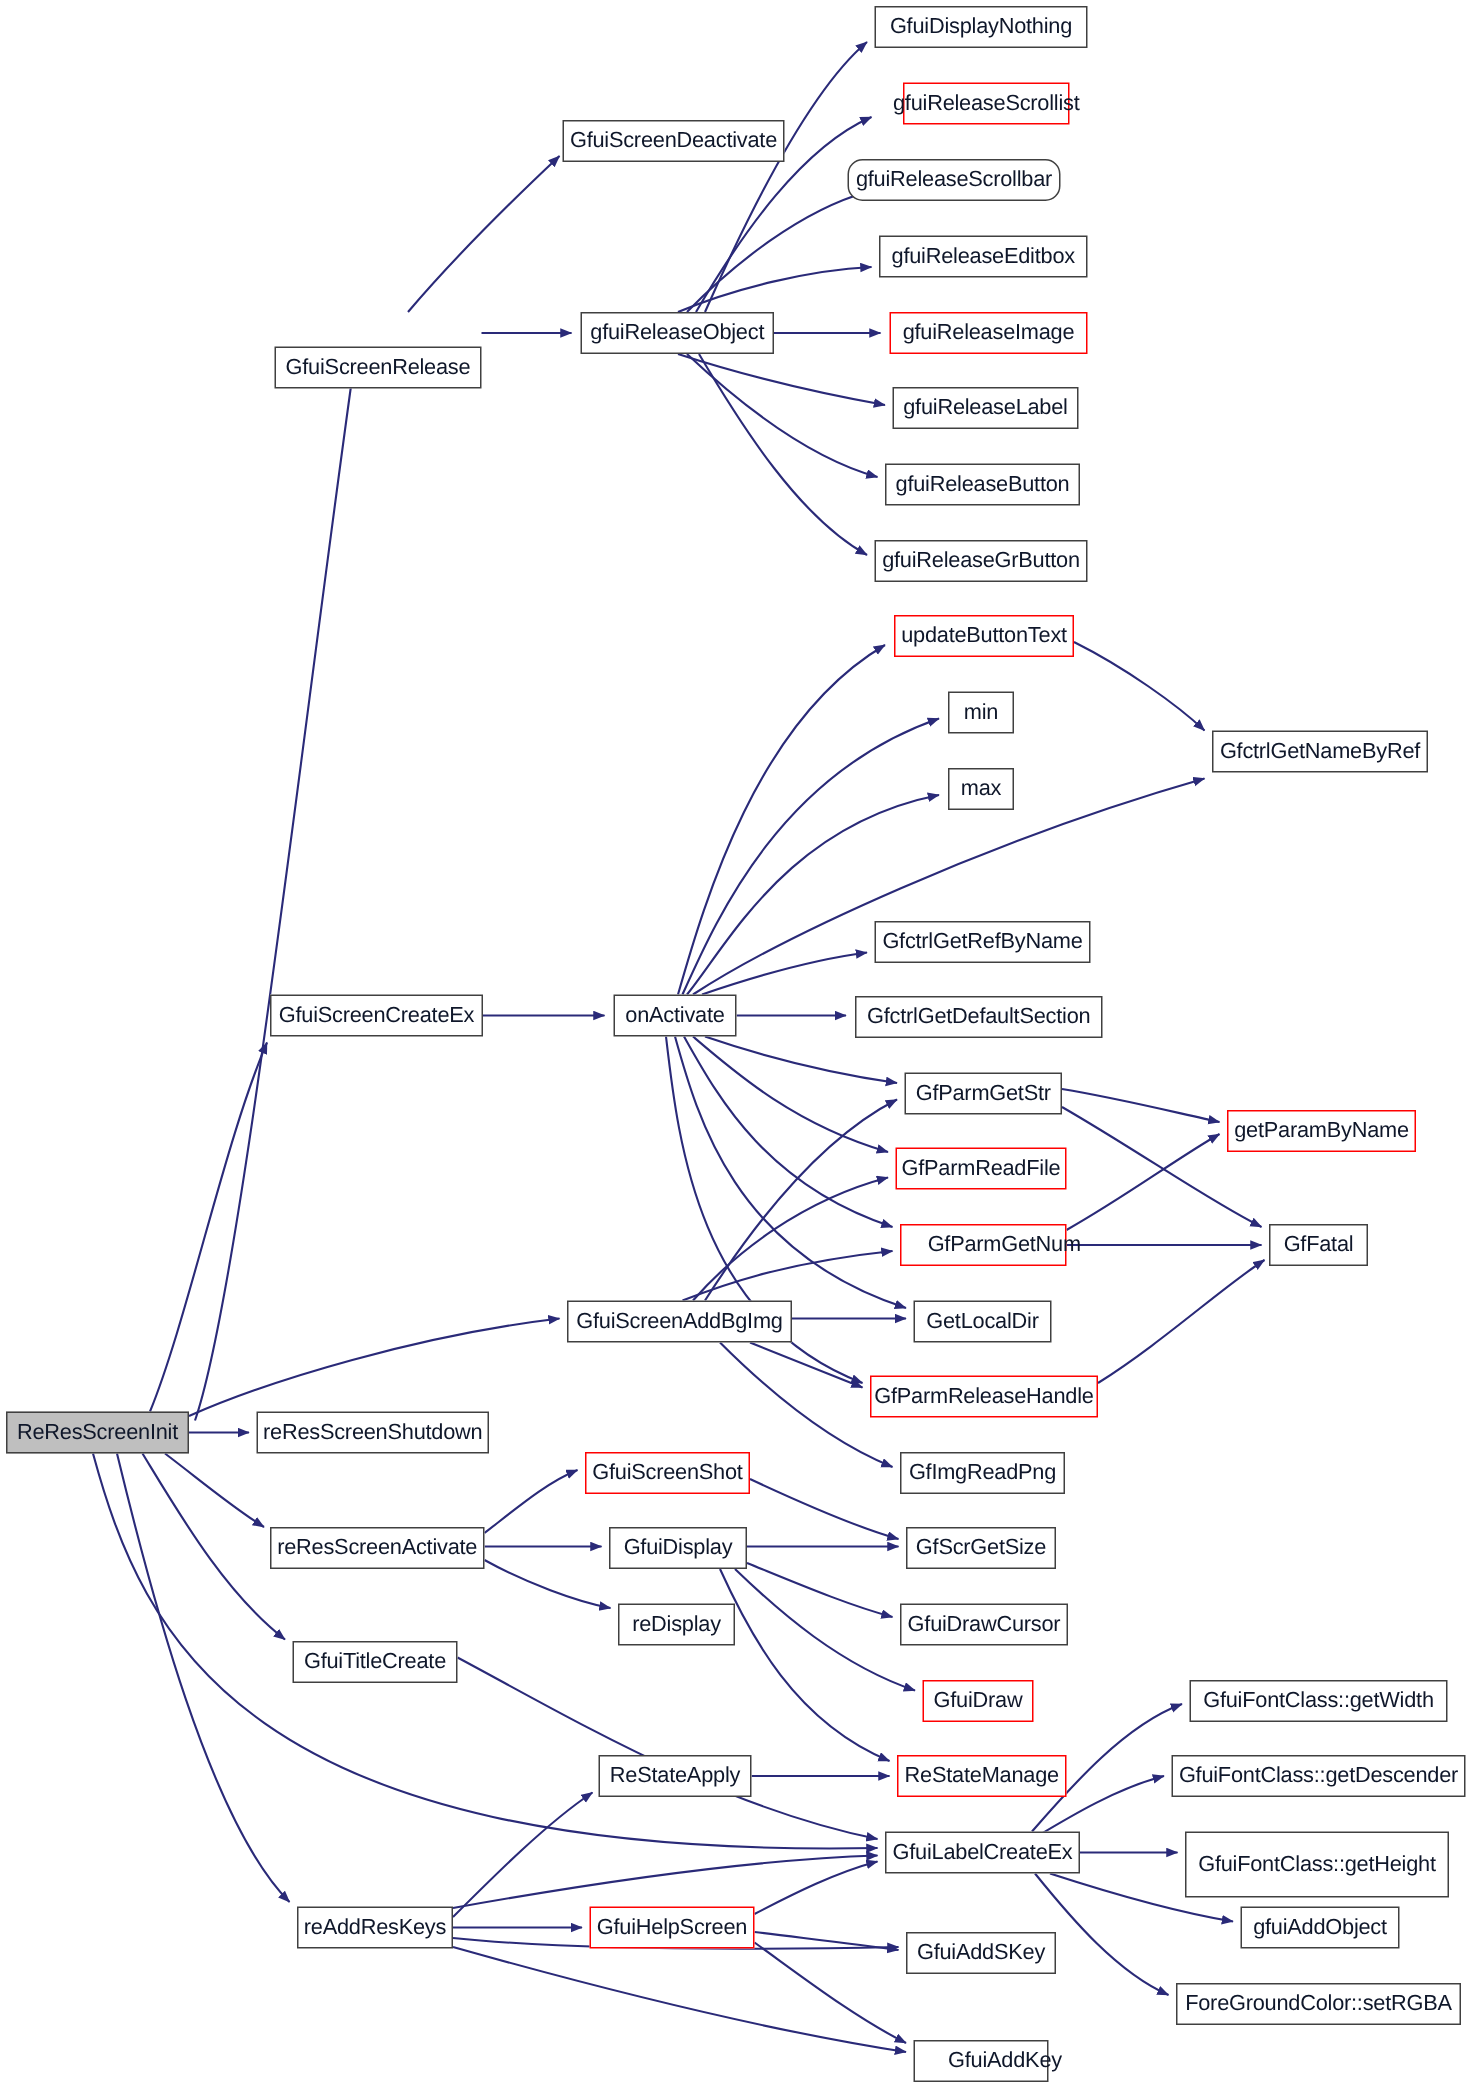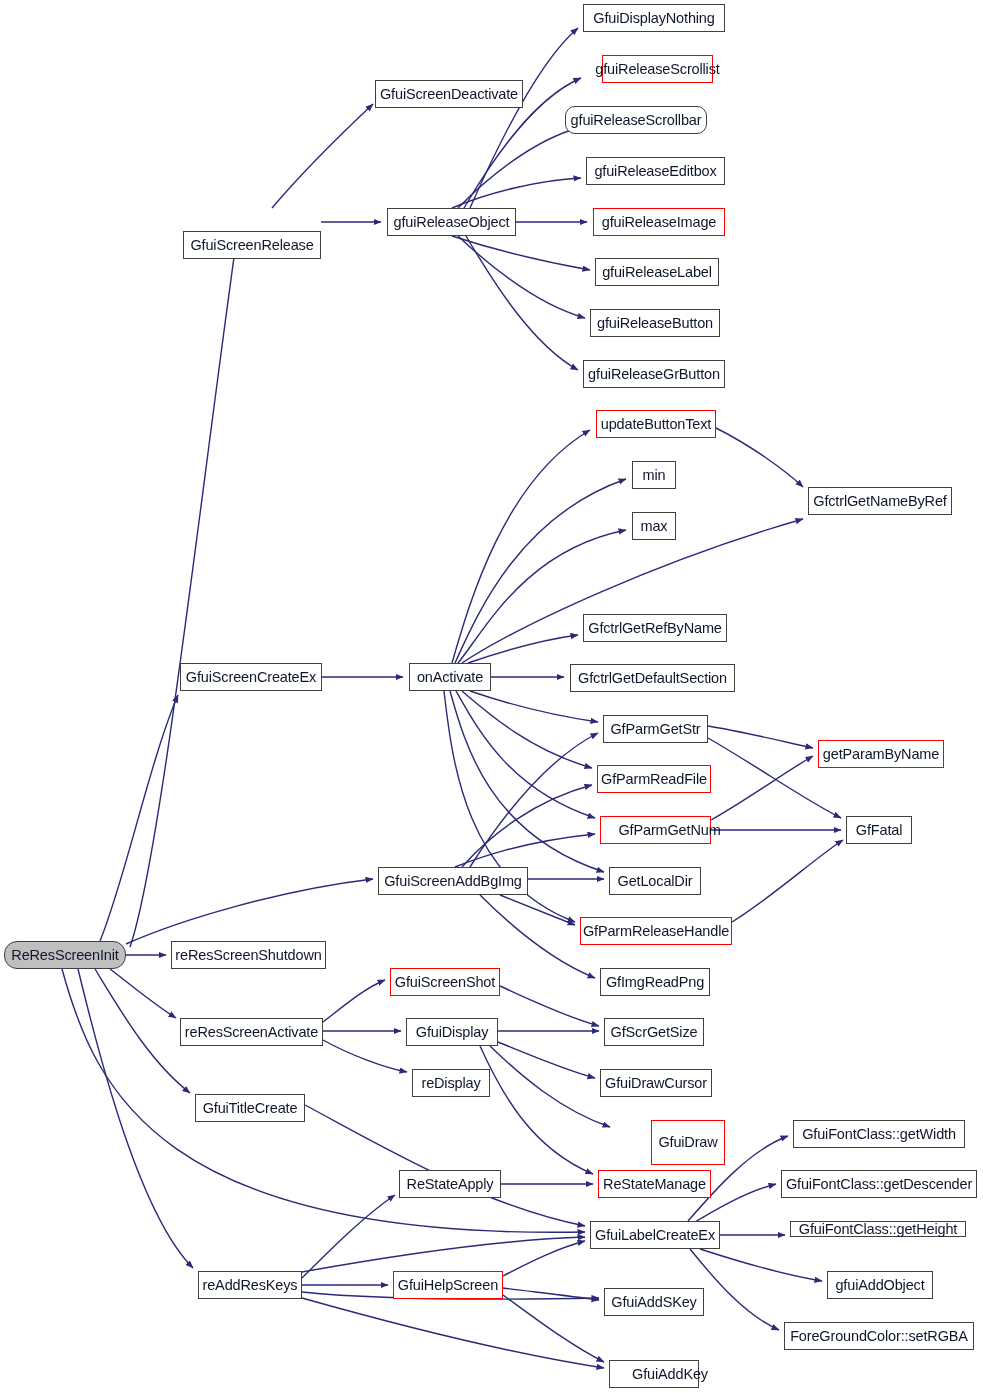--- a/index.html
+++ b/index.html
@@ -128,34 +128,34 @@
       <div class="node" style="left: 603px; top: 715px; width: 105px; height: 28px;">GfParmGetStr</div>
       <div class="node red" style="left: 818px; top: 740px; width: 126px; height: 28px;">getParamByName</div>
       <div class="node red" style="left: 597px; top: 765px; width: 114px; height: 28px;">GfParmReadFile</div>
       <div class="node red" style="left: 600px; top: 816px; width: 111px; height: 28px; padding-left: 28px;">GfParmGetNum</div>
       <div class="node" style="left: 846px; top: 816px; width: 66px; height: 28px;">GfFatal</div>
       <div class="node" style="left: 609px; top: 867px; width: 92px; height: 28px;">GetLocalDir</div>
       <div class="node red" style="left: 580px; top: 917px; width: 152px; height: 28px;">GfParmReleaseHandle</div>
       <div class="node" style="left: 600px; top: 968px; width: 110px; height: 28px;">GfImgReadPng</div>
       <div class="node" style="left: 604px; top: 1018px; width: 100px; height: 28px;">GfScrGetSize</div>
       <div class="node" style="left: 600px; top: 1069px; width: 112px; height: 28px;">GfuiDrawCursor</div>
-      <div class="node red" style="left: 651px; top: 1120px; width: 74px; height: 45px;">GfuiDraw</div>
+      <div class="node red" style="left: 615px; top: 1120px; width: 74px; height: 28px;">GfuiDraw</div>
       <div class="node red" style="left: 598px; top: 1170px; width: 113px; height: 28px;">ReStateManage</div>
       <div class="node" style="left: 590px; top: 1221px; width: 130px; height: 28px;">GfuiLabelCreateEx</div>
       <div class="node" style="left: 604px; top: 1288px; width: 100px; height: 28px;">GfuiAddSKey</div>
       <div class="node" style="left: 609px; top: 1360px; width: 90px; height: 28px; padding-left: 32px;">GfuiAddKey</div>
       <div class="node" style="left: 793px; top: 1120px; width: 172px; height: 28px;">GfuiFontClass::getWidth</div>
       <div class="node" style="left: 781px; top: 1170px; width: 196px; height: 28px;">GfuiFontClass::getDescender</div>
-      <div class="node" style="left: 790px; top: 1221px; width: 176px; height: 16px;">GfuiFontClass::getHeight</div>
+      <div class="node" style="left: 790px; top: 1221px; width: 176px; height: 44px;">GfuiFontClass::getHeight</div>
       <div class="node" style="left: 827px; top: 1271px; width: 106px; height: 28px;">gfuiAddObject</div>
       <div class="node" style="left: 784px; top: 1322px; width: 190px; height: 28px;">ForeGroundColor::setRGBA</div>
       <div class="node" style="left: 180px; top: 663px; width: 142px; height: 28px;">GfuiScreenCreateEx</div>
       <div class="node" style="left: 409px; top: 663px; width: 82px; height: 28px;">onActivate</div>
       <div class="node" style="left: 378px; top: 867px; width: 150px; height: 28px;">GfuiScreenAddBgImg</div>
-      <div class="node root" style="left: 4px; top: 941px; width: 122px; height: 28px; border-radius: 13px;">ReResScreenInit</div>
+      <div class="node root" style="left: 4px; top: 941px; width: 122px; height: 28px;">ReResScreenInit</div>
       <div class="node" style="left: 171px; top: 941px; width: 155px; height: 28px;">reResScreenShutdown</div>
       <div class="node red" style="left: 390px; top: 968px; width: 110px; height: 28px;">GfuiScreenShot</div>
       <div class="node" style="left: 180px; top: 1018px; width: 143px; height: 28px;">reResScreenActivate</div>
       <div class="node" style="left: 406px; top: 1018px; width: 92px; height: 28px;">GfuiDisplay</div>
       <div class="node" style="left: 412px; top: 1069px; width: 78px; height: 28px;">reDisplay</div>
       <div class="node" style="left: 195px; top: 1094px; width: 110px; height: 28px;">GfuiTitleCreate</div>
       <div class="node" style="left: 399px; top: 1170px; width: 102px; height: 28px;">ReStateApply</div>
       <div class="node" style="left: 198px; top: 1271px; width: 104px; height: 28px;">reAddResKeys</div>
       <div class="node red" style="left: 393px; top: 1271px; width: 110px; height: 28px;">GfuiHelpScreen</div>
     </div>

